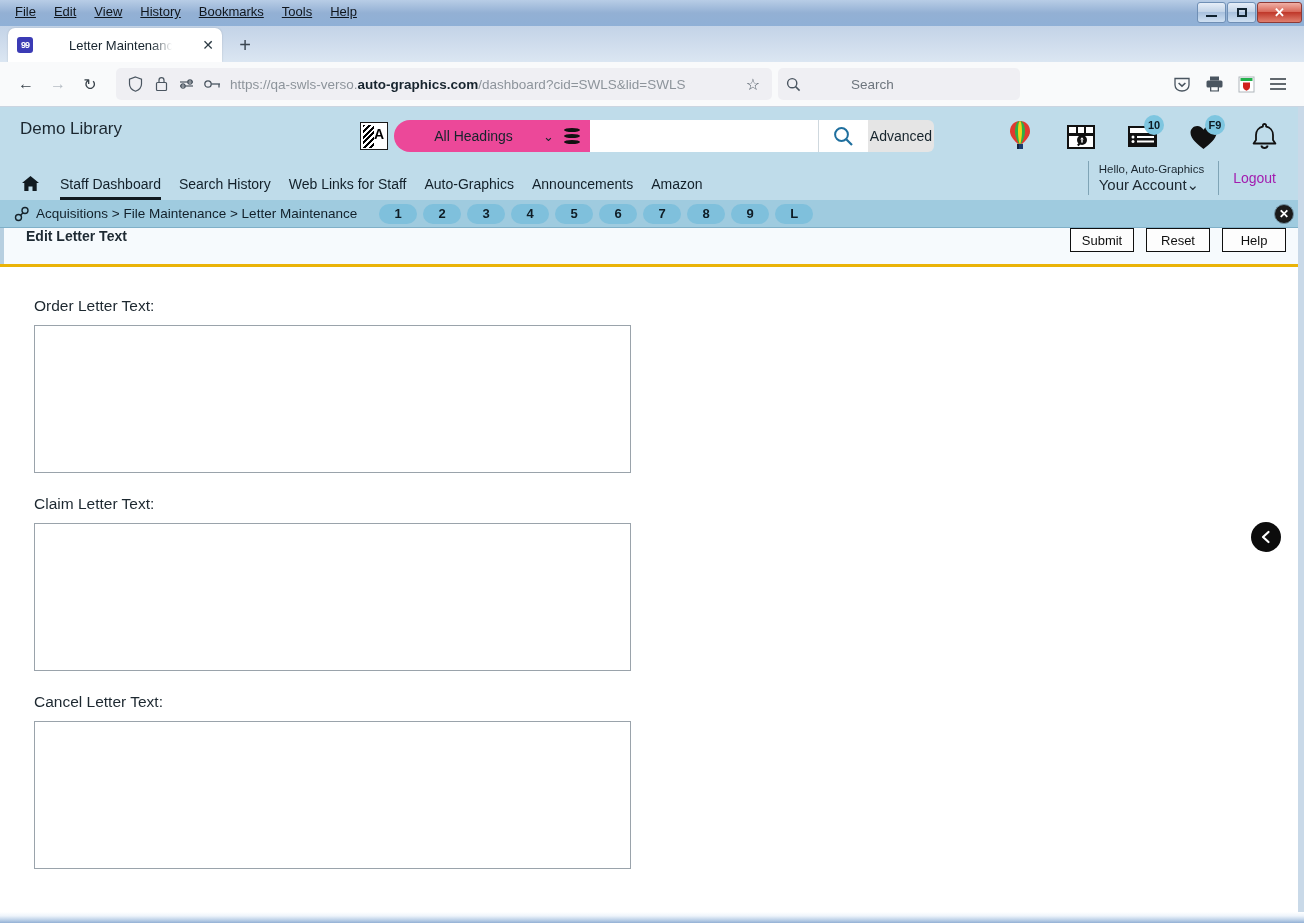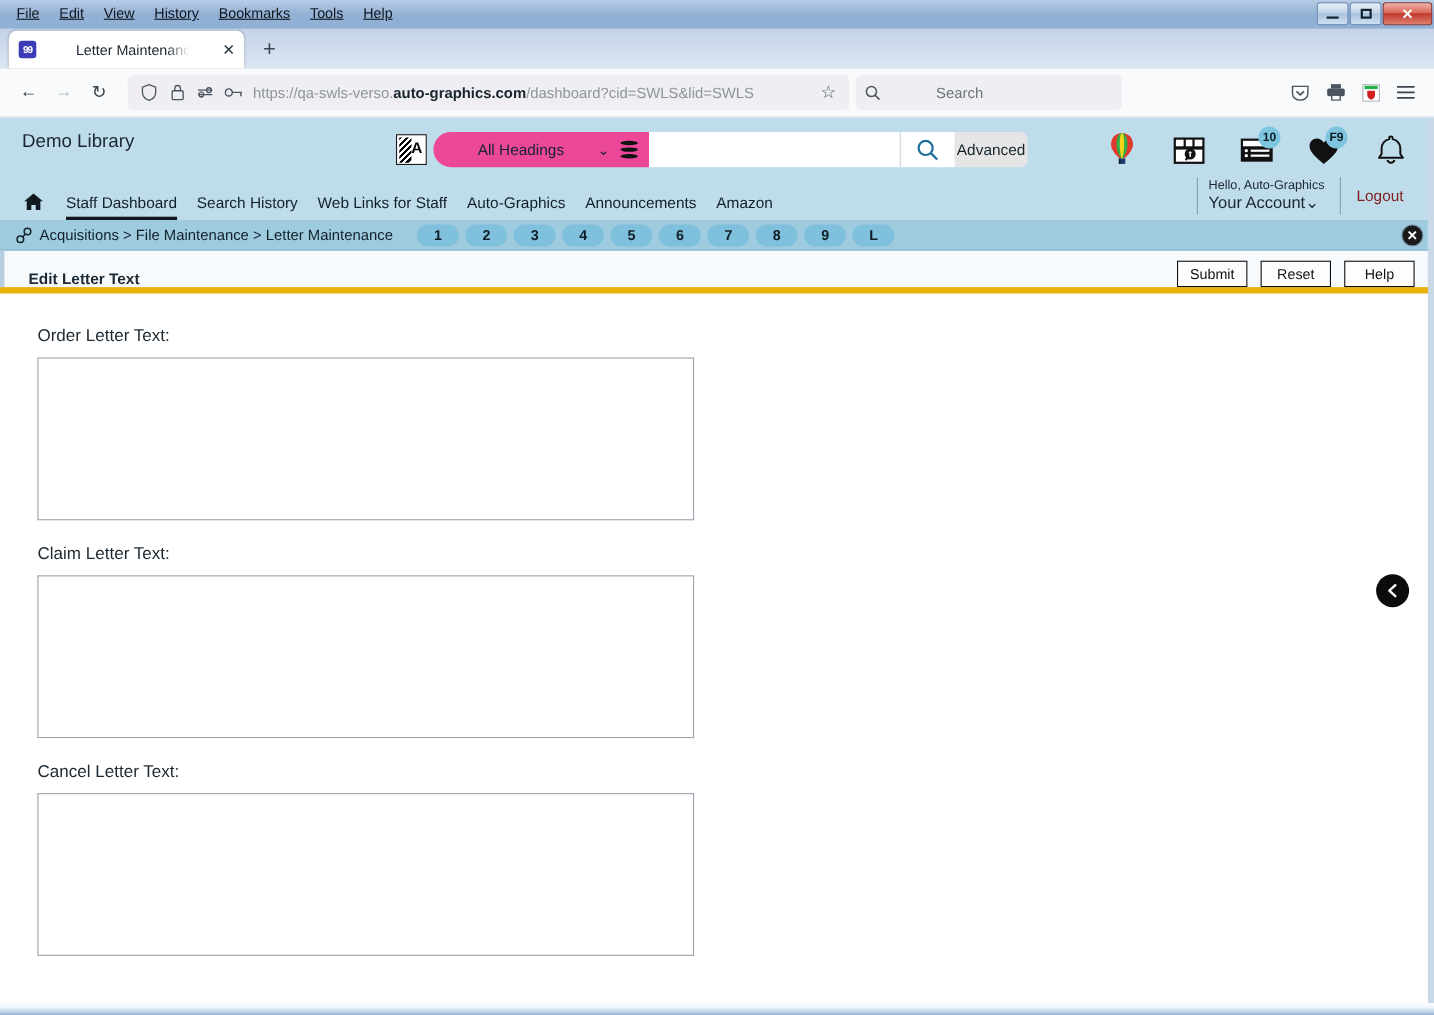--- a/index.html
+++ b/index.html
@@ -281,21 +281,21 @@
     border-left: 1px solid #7fa4b6;
     padding: 0 14px 0 10px;
     display:flex; flex-direction:column; justify-content:center;
   }
   #hello { font-size: 11.5px; color:#1b2730; line-height: 13px;}
   #youracct { font-size: 15px; color:#1b2730; line-height: 18px;}
   #logout-block {
     border-left: 1px solid #7fa4b6;
     padding: 0 6px 0 14px;
     display: flex; align-items: center;
-    font-size: 14px; color: #7f1d1d;
+    font-size: 14px; color: #a21caf;
   }
 
   
   #mainnav {
     position: absolute; top: 60px; left: 0;
     width: 1304px; height: 33px;
     display: flex; align-items: center;
     padding-left: 18px;
   }
   #home-icon { width: 24px; display:flex; align-items:center; justify-content:center; color:#101a20; font-size: 17px;}
@@ -337,22 +337,22 @@
     display: flex; align-items: center; justify-content: center;
     font-size: 12px; font-weight: bold;
     border: 1.5px solid #6f8fa0;
   }
 
   
   #pagebar {
     position: relative;
     width: 1304px; height: 39px;
     background: #f6fafd;
-    border-bottom: 6px solid #eab308;
-    display: flex; align-items: flex-end;
+    border-bottom: 3px solid #eab308;
+    display: flex; align-items: flex-start;
   }
   #pagebar::before {
     content:""; position:absolute; left:0; top:0; bottom:0; width:4px;
     background:#b7cfe0;
   }
   #pagetitle {
     margin-left: 26px;
     font-size: 14px; font-weight: bold; color: #1e2a33;
   }
   #pagebtns { margin-left: auto; margin-right: 18px; display: flex; gap: 12px; }

